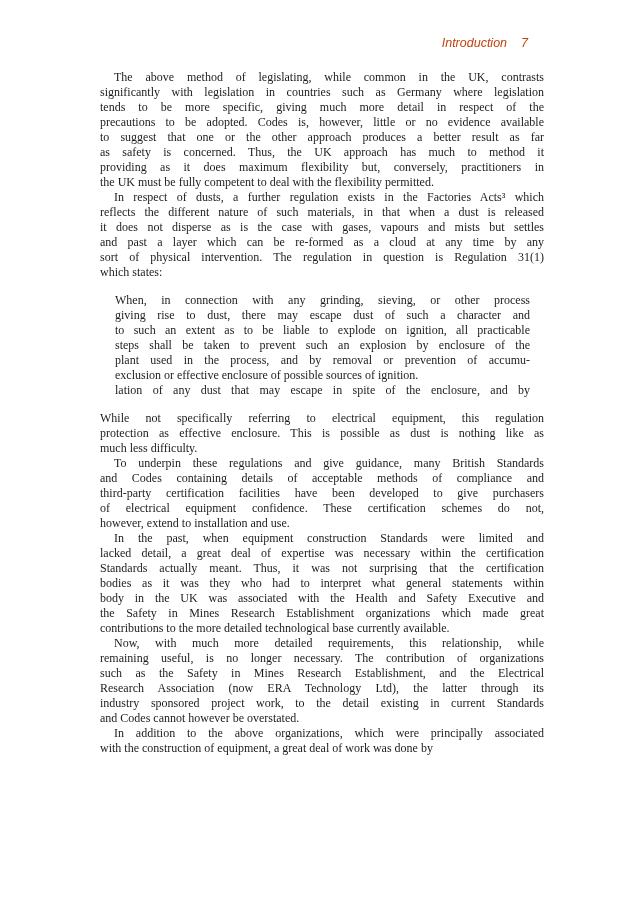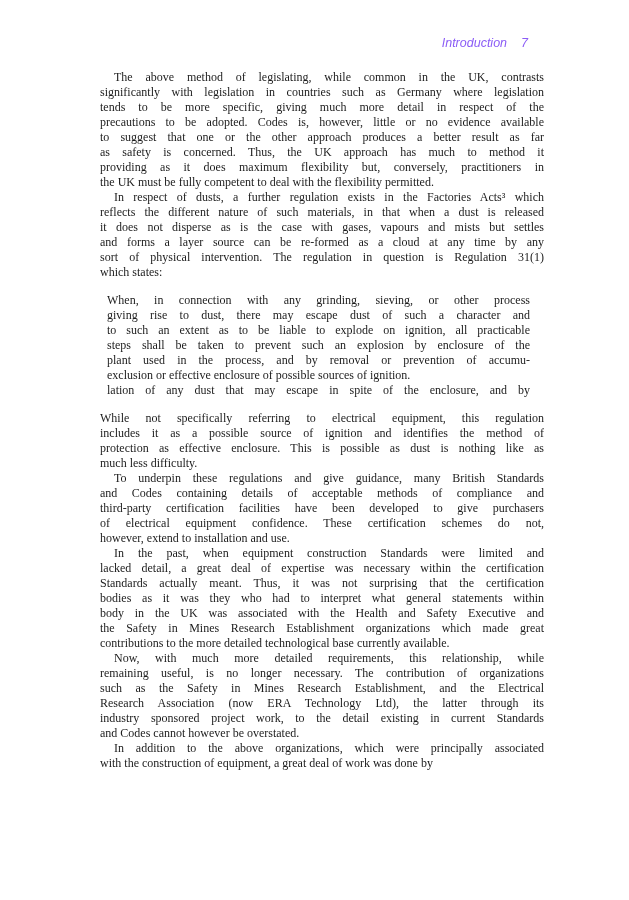--- a/index.html
+++ b/index.html
@@ -15,21 +15,21 @@
     overflow: hidden;
     color: #1f1f1f;
   }
   .running-head {
     position: absolute;
     top: 36px;
     right: 101px;
     font-family: "Liberation Sans", sans-serif;
     font-style: italic;
     font-size: 12.5px;
-    color: #8b5cf6;
+    color: #c2410c;
     white-space: nowrap;
   }
   .running-head .pgnum {
     margin-left: 14px;
   }
   .text-column {
     position: absolute;
     left: 100px;
     top: 70px;
     width: 444px;
@@ -43,21 +43,21 @@
     text-align-last: justify;
   }
   .line.last {
     text-align: right;
     text-align-last: left;
   }
   .paragraph.indent .line:first-child {
     padding-left: 14px;
   }
   .paragraph.quote {
-    margin: 13px 14px 13px 7px;
+    margin: 13px 14px 13px 15px;
   }
 </style>
 </head>
 <body>
 
 <div class="page">
   <div class="running-head">
     <span>Introduction</span><span class="pgnum">7</span>
   </div>
   <div class="text-column">
@@ -68,36 +68,35 @@
         <div class="line">precautions to be adopted. Codes is, however, little or no evidence available</div>
         <div class="line">to suggest that one or the other approach produces a better result as far</div>
         <div class="line">as safety is concerned. Thus, the UK approach has much to method it</div>
         <div class="line">providing as it does maximum flexibility but, conversely, practitioners in</div>
         <div class="line last">the UK must be fully competent to deal with the flexibility permitted.</div>
       </div>
       <div class="paragraph body indent">
         <div class="line">In respect of dusts, a further regulation exists in the Factories Acts³ which</div>
         <div class="line">reflects the different nature of such materials, in that when a dust is released</div>
         <div class="line">it does not disperse as is the case with gases, vapours and mists but settles</div>
-        <div class="line">and forms a layer source can be re-formed as a cloud at any time by any</div>
+        <div class="line">and past a layer which can be re-formed as a cloud at any time by any</div>
         <div class="line">sort of physical intervention. The regulation in question is Regulation 31(1)</div>
         <div class="line last">which states:</div>
       </div>
       <div class="paragraph quote">
         <div class="line">When, in connection with any grinding, sieving, or other process</div>
         <div class="line">giving rise to dust, there may escape dust of such a character and</div>
         <div class="line">to such an extent as to be liable to explode on ignition, all practicable</div>
         <div class="line">steps shall be taken to prevent such an explosion by enclosure of the</div>
         <div class="line">plant used in the process, and by removal or prevention of accumu-</div>
         <div class="line last">exclusion or effective enclosure of possible sources of ignition.</div>
         <div class="line">lation of any dust that may escape in spite of the enclosure, and by</div>
       </div>
       <div class="paragraph body">
         <div class="line">While not specifically referring to electrical equipment, this regulation</div>
-        <div class="line">includes it as a possible source of ignition and identifies the method of</div>
         <div class="line">protection as effective enclosure. This is possible as dust is nothing like as</div>
         <div class="line last">much less difficulty.</div>
       </div>
       <div class="paragraph body indent">
         <div class="line">To underpin these regulations and give guidance, many British Standards</div>
         <div class="line">and Codes containing details of acceptable methods of compliance and</div>
         <div class="line">third-party certification facilities have been developed to give purchasers</div>
         <div class="line">of electrical equipment confidence. These certification schemes do not,</div>
         <div class="line last">however, extend to installation and use.</div>
       </div>

